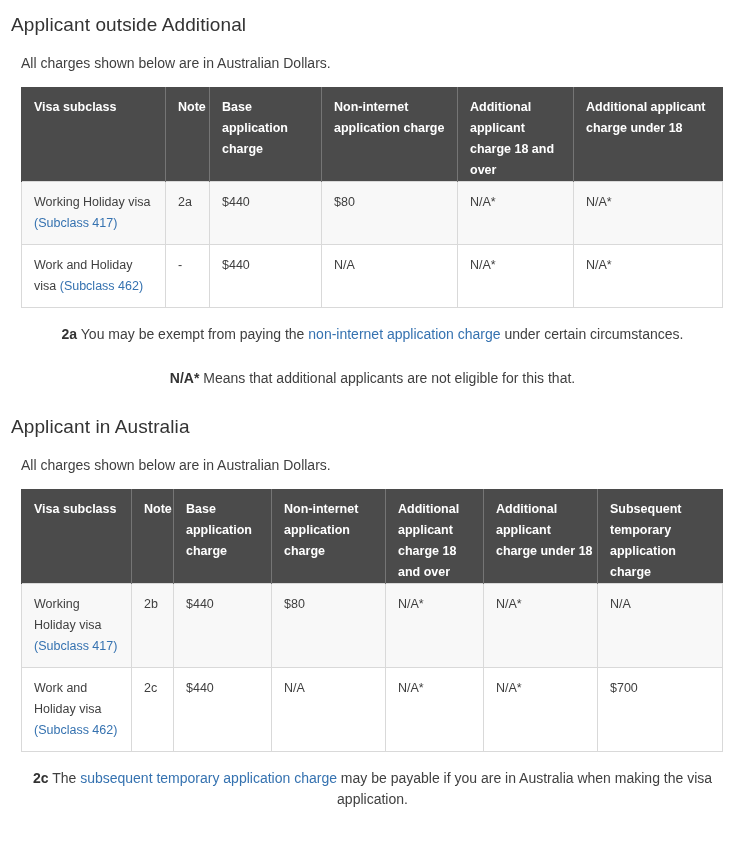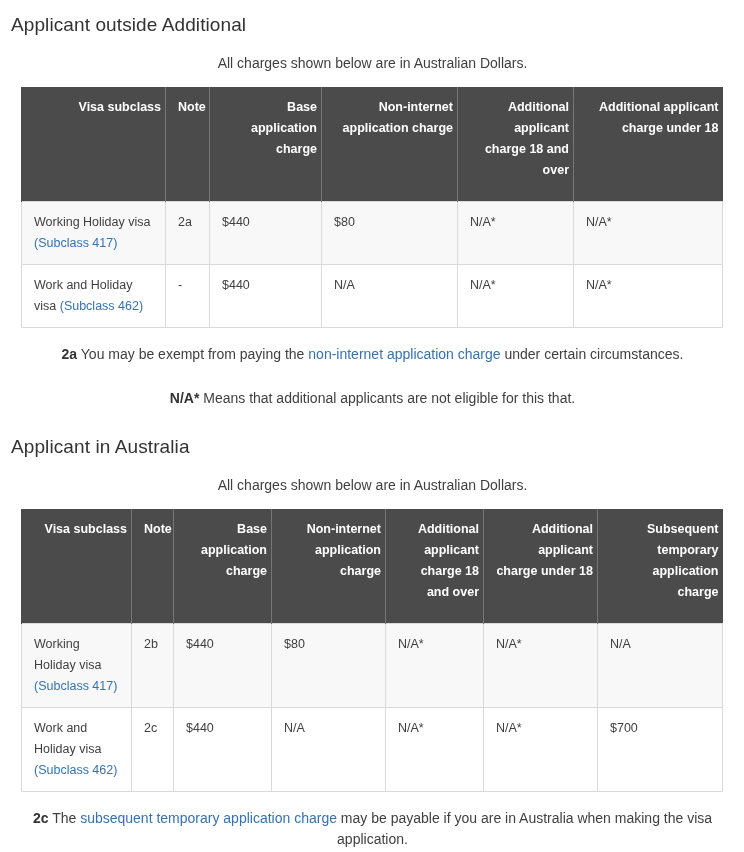--- a/index.html
+++ b/index.html
@@ -29,36 +29,35 @@
     font-weight: 400;
     color: var(--heading);
     margin: 8px 0 17px -10px;
     letter-spacing: 0.1px;
   }
   h2.section-heading.second { margin-top: 27px; }
 
   p.intro {
     margin: 0 0 13px 0;
     line-height: 21px;
-    text-align: center;
   }
 
   table.fees {
     border-collapse: collapse;
     table-layout: fixed;
     width: 701px;
     font-size: 12.5px;
   }
   table.fees th {
     background: var(--table-header-bg);
     color: var(--table-header-text);
     font-weight: 700;
-    text-align: right;
+    text-align: left;
     vertical-align: top;
-    padding: 10px 4px 20px 12px;
+    padding: 10px 4px 0 12px;
     line-height: 21px;
     border-left: 1px solid var(--table-header-divider);
   }
   table.fees th:first-child { border-left: 1px solid var(--table-header-bg); }
   table.fees td {
     border: 1px solid var(--table-border);
     vertical-align: top;
     padding: 10px 13px 10px 12px;
     line-height: 21px;
   }

